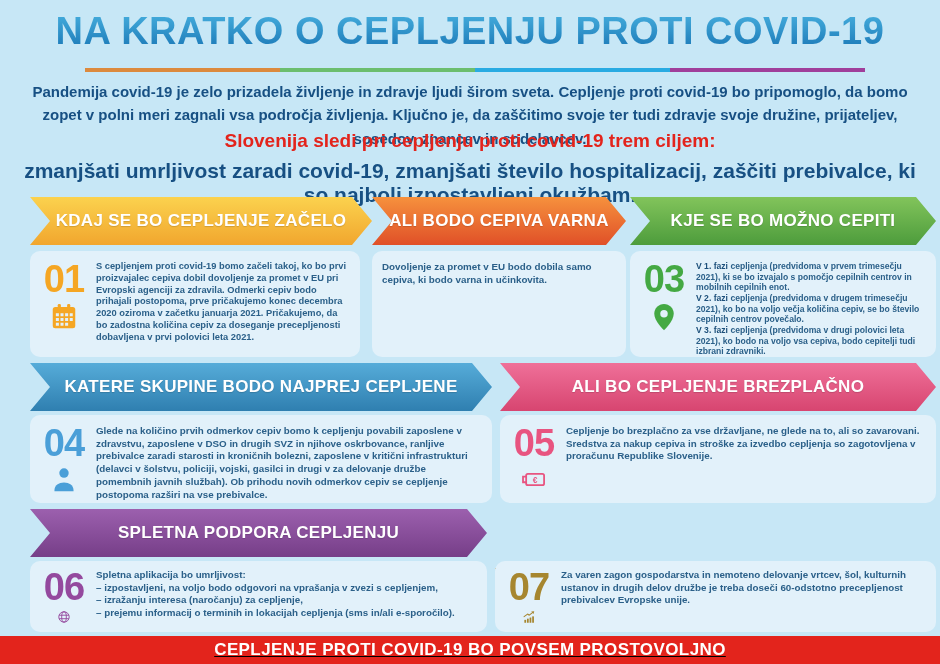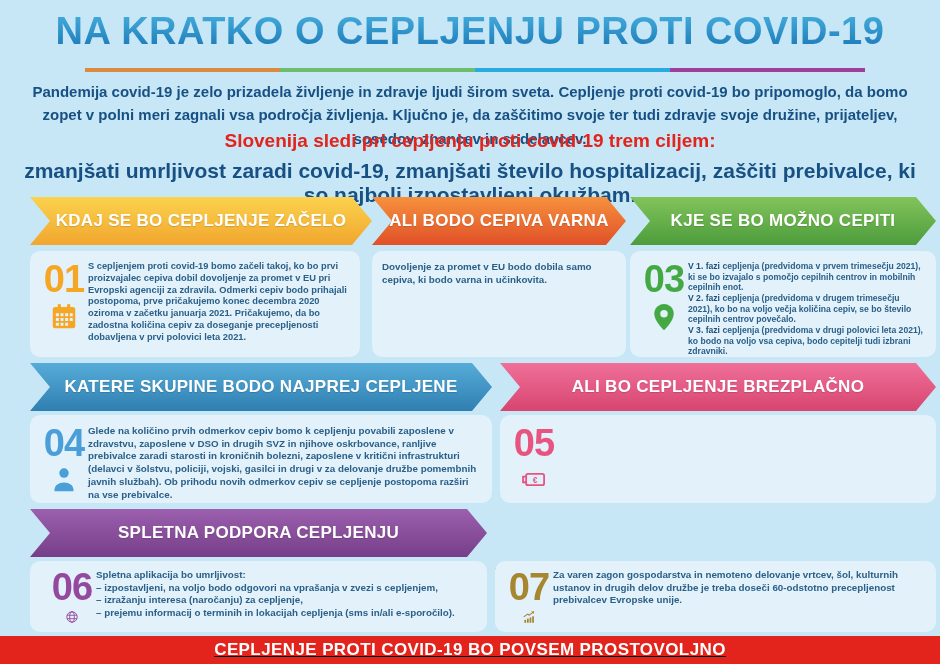--- a/index.html
+++ b/index.html
@@ -29,28 +29,28 @@
   .banner-label{color:#fff;font-weight:bold;font-size:17px;letter-spacing:.3px;white-space:nowrap;
                 text-shadow:0 1px 1px rgba(0,0,0,.15);}
   .b1{top:197px;left:30px;width:342px;background:linear-gradient(180deg,#fbd24e,#f1a62e);}
   .b2{top:197px;left:372px;width:254px;background:linear-gradient(180deg,#f6913d,#e05028);}
   .b3{top:197px;left:630px;width:306px;background:linear-gradient(180deg,#82c45b,#4d9c3c);}
   .b4{top:363px;left:30px;width:462px;background:linear-gradient(180deg,#56acd9,#2f7fb0);}
   .b5{top:363px;left:500px;width:436px;background:linear-gradient(180deg,#ef7099,#d74570);}
   .b6{top:509px;left:30px;width:457px;background:linear-gradient(180deg,#9c60ae,#763e88);}
   .b7{top:525px;left:495px;width:441px;background:linear-gradient(180deg,#c29b4e,#987a30);margin-top:43px;}
 
-  .card{position:absolute;background:#e2f1fa;border-radius:10px;display:flex;
+  .card{position:absolute;background:#e2f1fa;border-radius:10px;display:flex;gap:8px;
         padding:10px 10px;box-sizing:border-box;}
   .c1{top:251px;left:30px;width:330px;height:106px;}
   .c2{top:251px;left:372px;width:254px;height:106px;}
   .c3{top:251px;left:630px;width:306px;height:106px;}
   .c4{top:415px;left:30px;width:462px;height:88px;}
   .c5{top:415px;left:500px;width:436px;height:88px;}
-  .c6{top:561px;left:30px;width:457px;height:71px;padding:8px 18px;}
+  .c6{top:561px;left:30px;width:457px;height:71px;padding:8px 10px;}
   .c7{top:561px;left:495px;width:441px;height:71px;padding:8px 10px;}
 
   .card-side{flex:0 0 48px;display:flex;flex-direction:column;align-items:center;}
   .num{font-size:38px;font-weight:bold;line-height:.95;letter-spacing:-1px;}
   .icon{width:30px;height:30px;margin-top:5px;}
   .n1{color:#f5a623}.n2{color:#e8432c}.n3{color:#44a943}.n4{color:#4a9fd8}
   .n5{color:#e85480}.n6{color:#94499e}.n7{color:#a6862f}
 
   .card-text{flex:1;font-size:9.3px;line-height:1.27;font-weight:bold;color:#2b6089;}
   .c2 .card-text,.c4 .card-text,.c5 .card-text,.c6 .card-text,.c7 .card-text{font-size:9.8px;line-height:1.3;}
@@ -152,20 +152,21 @@
 
   <div class="card c5">
     <div class="card-side">
       <div class="num n5">05</div>
       <svg class="icon n5" viewBox="0 0 24 24" fill="none" stroke="currentColor" stroke-width="1.6">
         <rect x="5" y="7" width="16" height="10" rx="1.5"></rect>
         <path d="M5 9.5H2.2v5H5"></path>
         <text x="13" y="14.9" font-size="7.5" fill="currentColor" stroke="none" text-anchor="middle" font-family="'Liberation Sans',sans-serif" font-weight="bold">€</text>
       </svg>
     </div>
+    <div class="card-text">Cepljenje bo brezplačno za vse državljane, ne glede na to, ali so zavarovani. Sredstva za nakup cepiva in stroške za izvedbo cepljenja so zagotovljena v proračunu Republike Slovenije.</div>
   </div>
 
   <div class="banner b6">
     <span class="banner-label">SPLETNA PODPORA CEPLJENJU</span>
   </div>
   <div class="banner b7">
     <span class="banner-label">PRECEPLJENOST POPULACIJE</span>
   </div>
 
   <div class="card c6">

